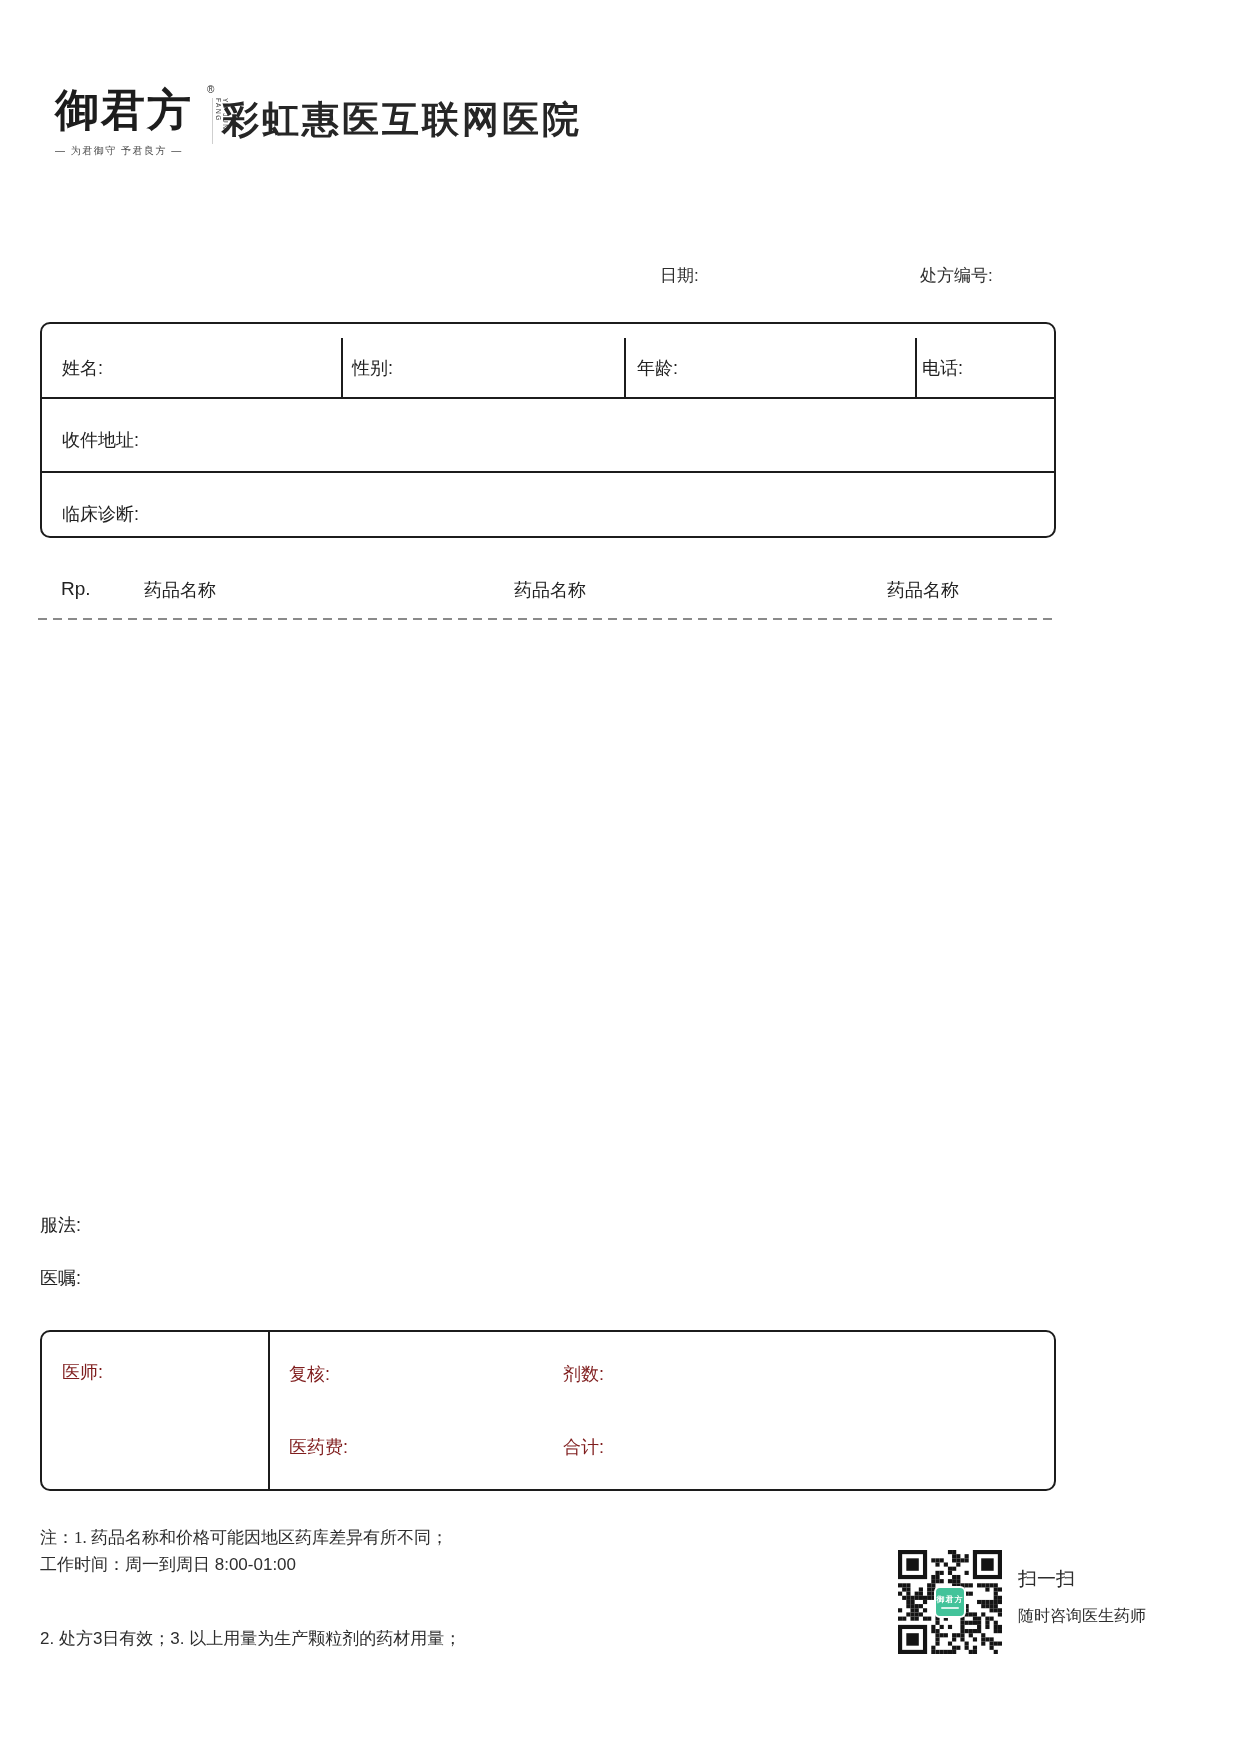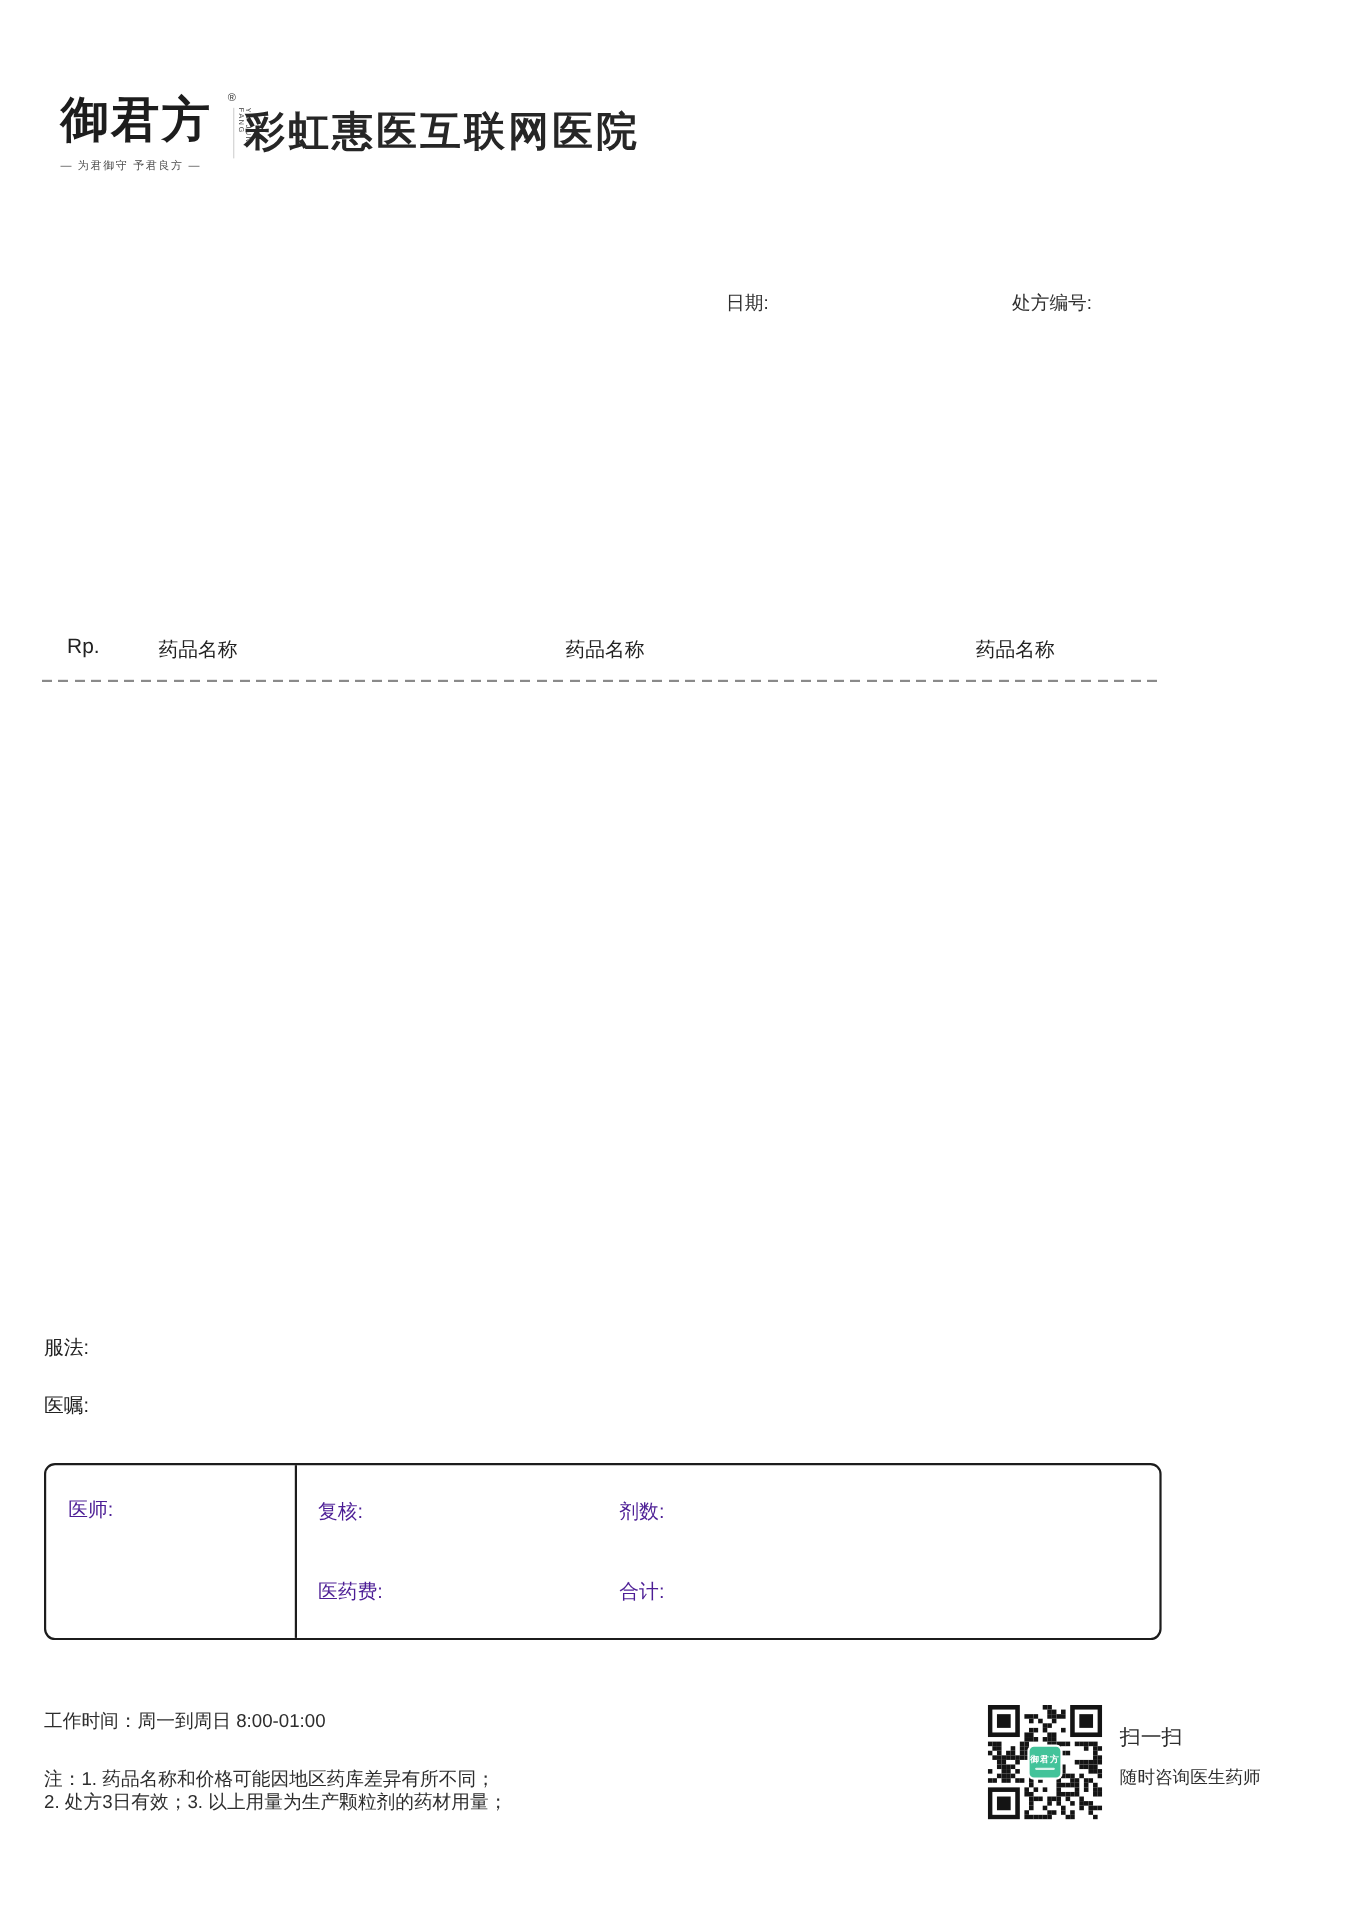--- a/index.html
+++ b/index.html
@@ -86,27 +86,27 @@
   .usage-label { left: 40px; top: 1213px; font-size: 18px; color: #222; }
   .advice-label { left: 40px; top: 1266px; font-size: 18px; color: #222; }
 
   
   .signoff-box {
     left: 40px; top: 1330px;
     width: 1016px; height: 161px;
     border: 2px solid #1c1c1c;
     border-radius: 10px;
   }
-  .signoff-box .field-label { position: absolute; font-size: 18px; color: #4c1d95; white-space: nowrap; }
+  .signoff-box .field-label { position: absolute; font-size: 18px; color: #7f1d1d; white-space: nowrap; }
   .signoff-divider { position: absolute; left: 226px; top: 0; bottom: 0; width: 2px; background: #1c1c1c; }
 
   
   .footer-note { left: 40px; font-size: 17px; color: #2d2d2d; white-space: nowrap; }
   .working-hours { top: 1553px; }
-  .note-line-1 { top: 1606px; }
+  .note-line-1 { top: 1526px; font-family: Liberation Serif, serif; }
   .note-line-2 { top: 1627px; }
 
   .qr-wrap { left: 898px; top: 1550px; width: 104px; height: 104px; }
   .qr-wrap svg { display: block; }
   .qr-logo {
     position: absolute;
     left: 50%; top: 50%;
     transform: translate(-50%, -50%);
     width: 32px; height: 32px;
     border-radius: 6px;
@@ -131,20 +131,33 @@
     <span class="brand-logo-text">御君方</span>
     <span class="abs brand-reg">®</span>
     <span class="abs brand-vertical">YU JUN FANG</span>
   </div>
   <div class="abs brand-tagline">— 为君御守 予君良方 —</div>
   <div class="abs hospital-name">彩虹惠医互联网医院</div>
 
   <div class="abs notice-line date-label">日期:</div>
   <div class="abs notice-line rx-number-label">处方编号:</div>
 
+  <div class="abs patient-box">
+    <span class="field-label" style="left:20px; top:32px;">姓名:</span>
+    <span class="field-label" style="left:310px; top:32px;">性别:</span>
+    <span class="field-label" style="left:595px; top:32px;">年龄:</span>
+    <span class="field-label" style="left:880px; top:32px;">电话:</span>
+    <div class="v-divider" style="left:299px;"></div>
+    <div class="v-divider" style="left:582px;"></div>
+    <div class="v-divider" style="left:873px;"></div>
+    <div class="h-divider" style="top:73px;"></div>
+    <span class="field-label" style="left:20px; top:104px;">收件地址:</span>
+    <div class="h-divider" style="top:147px;"></div>
+    <span class="field-label" style="left:20px; top:178px;">临床诊断:</span>
+  </div>
 
   <div class="abs rp-row rp-label">Rp.</div>
   <div class="abs rp-row drug-col-1">药品名称</div>
   <div class="abs rp-row drug-col-2">药品名称</div>
   <div class="abs rp-row drug-col-3">药品名称</div>
   <div class="abs dashed-line"></div>
 
   <div class="abs" style="left:40px; top:640px; width:1016px; height:550px;"></div>
 
   <div class="abs usage-label">服法:</div>

